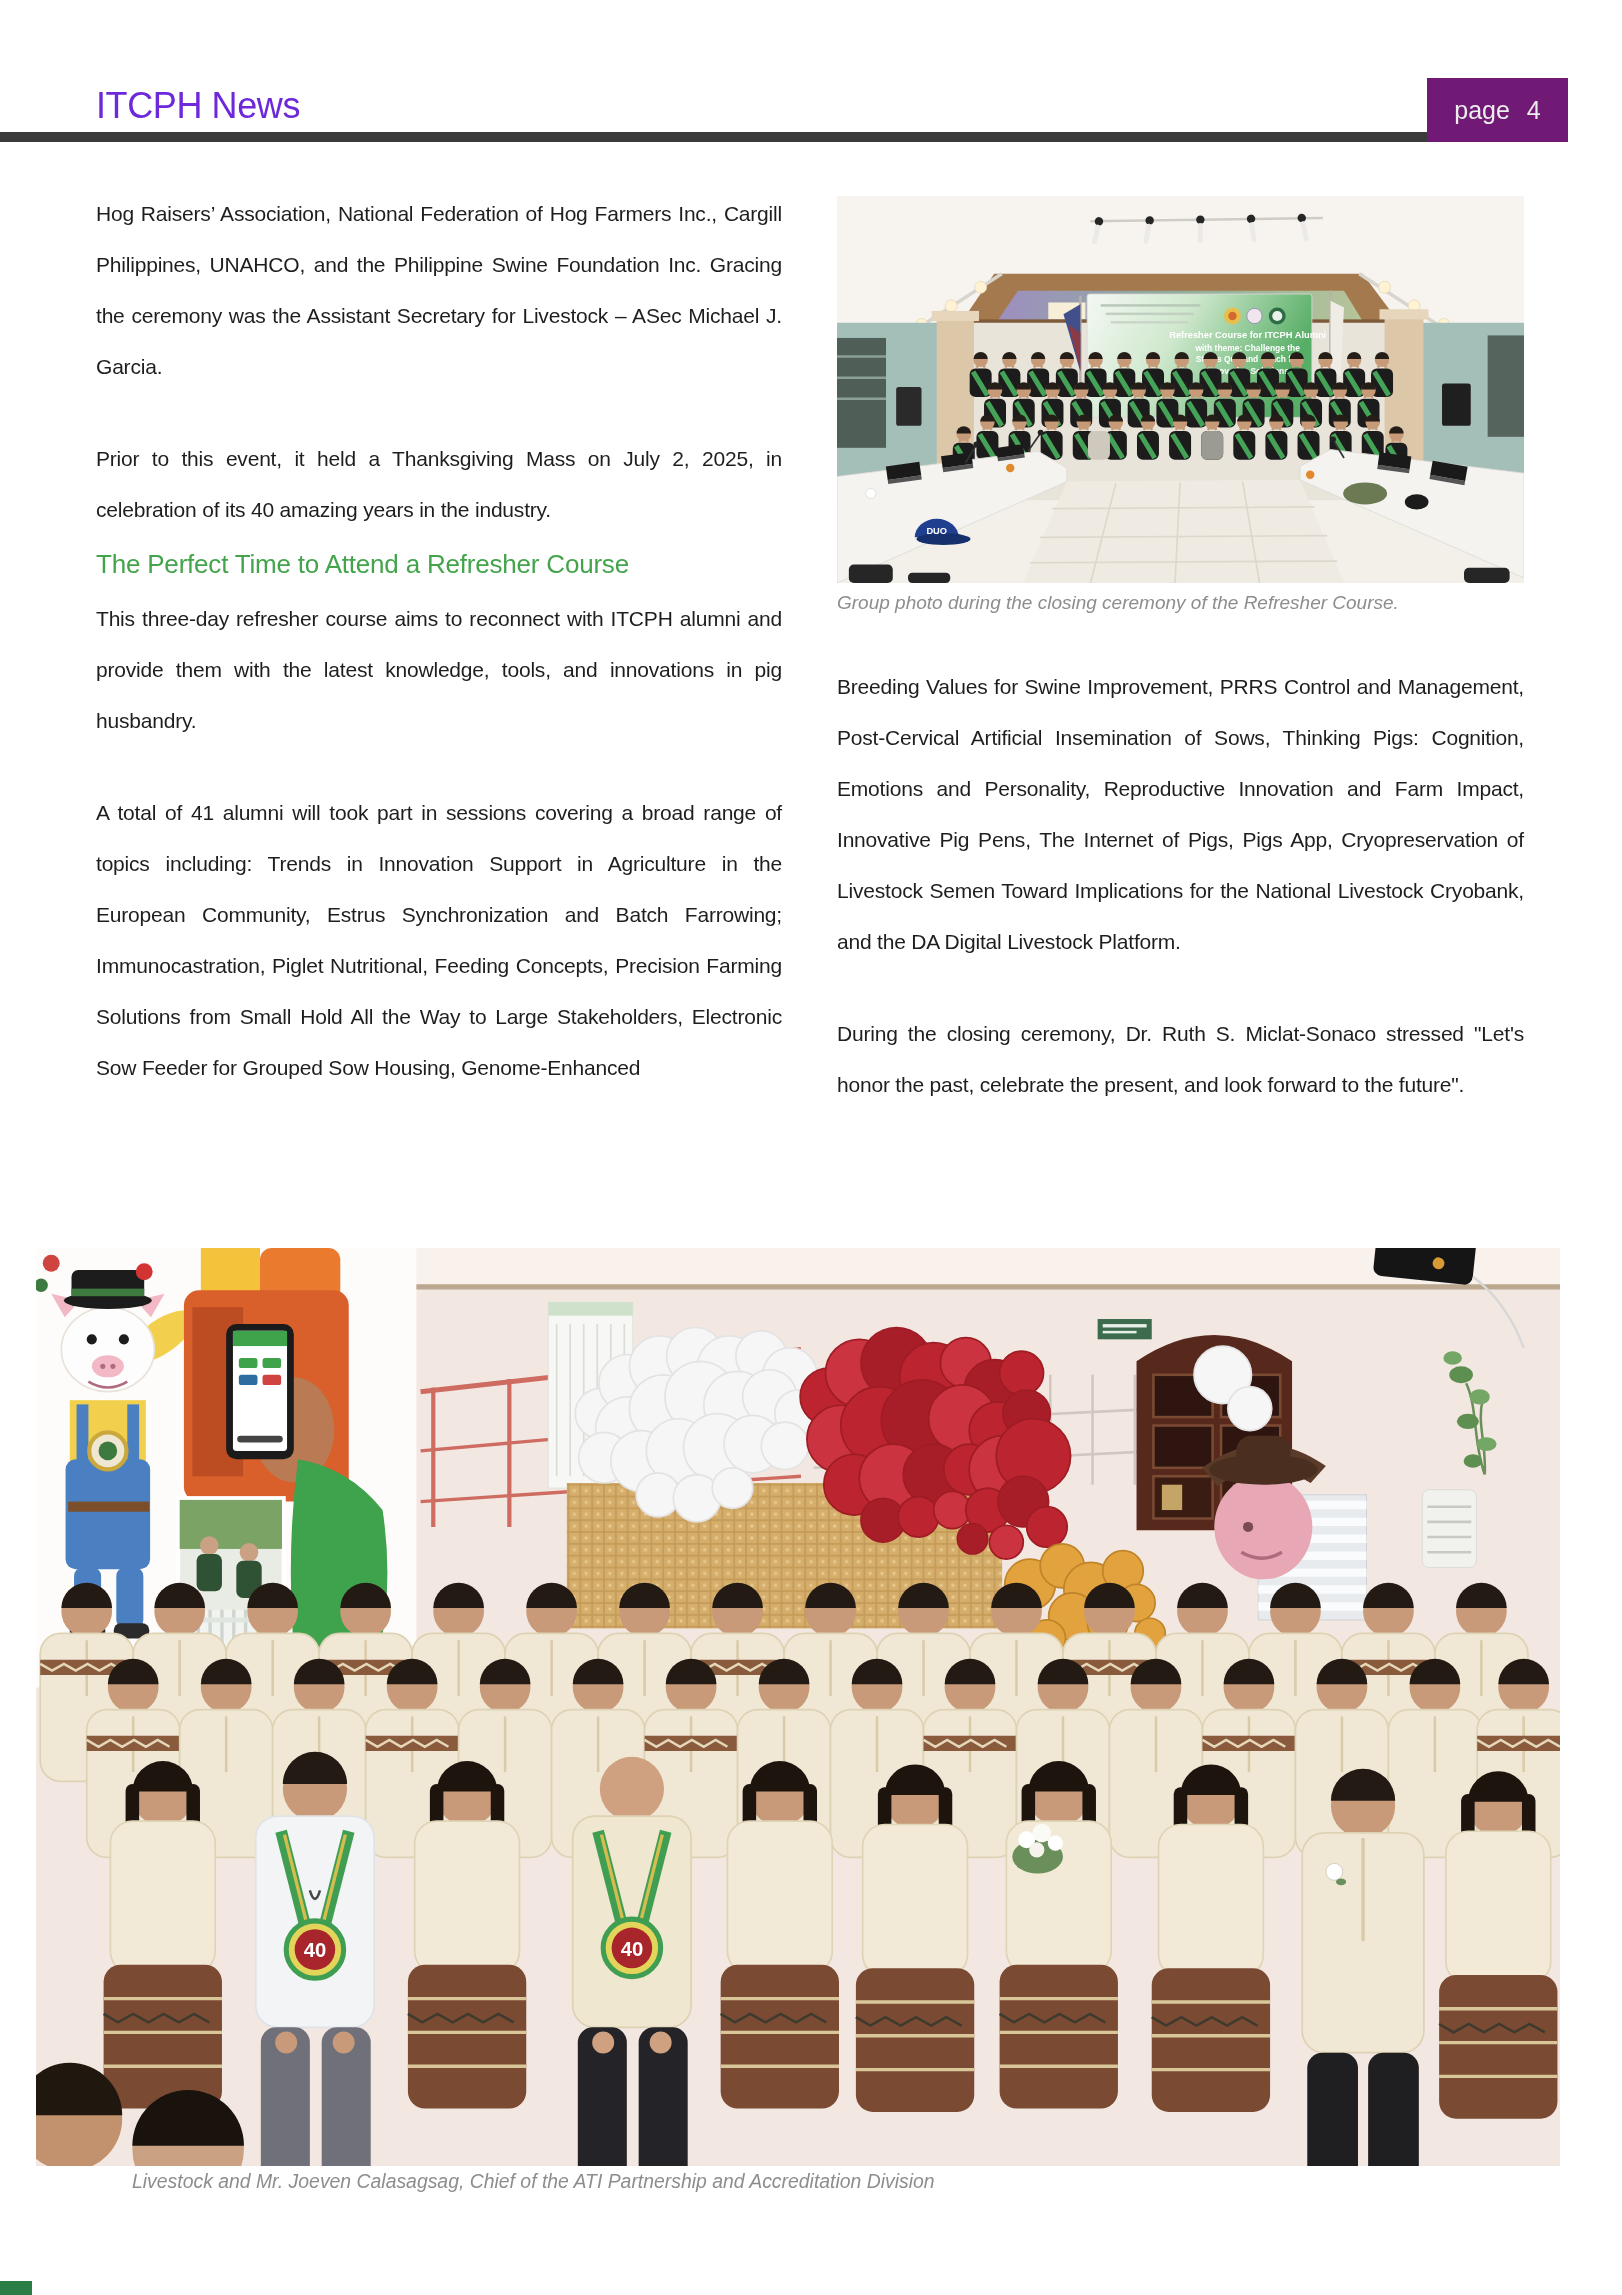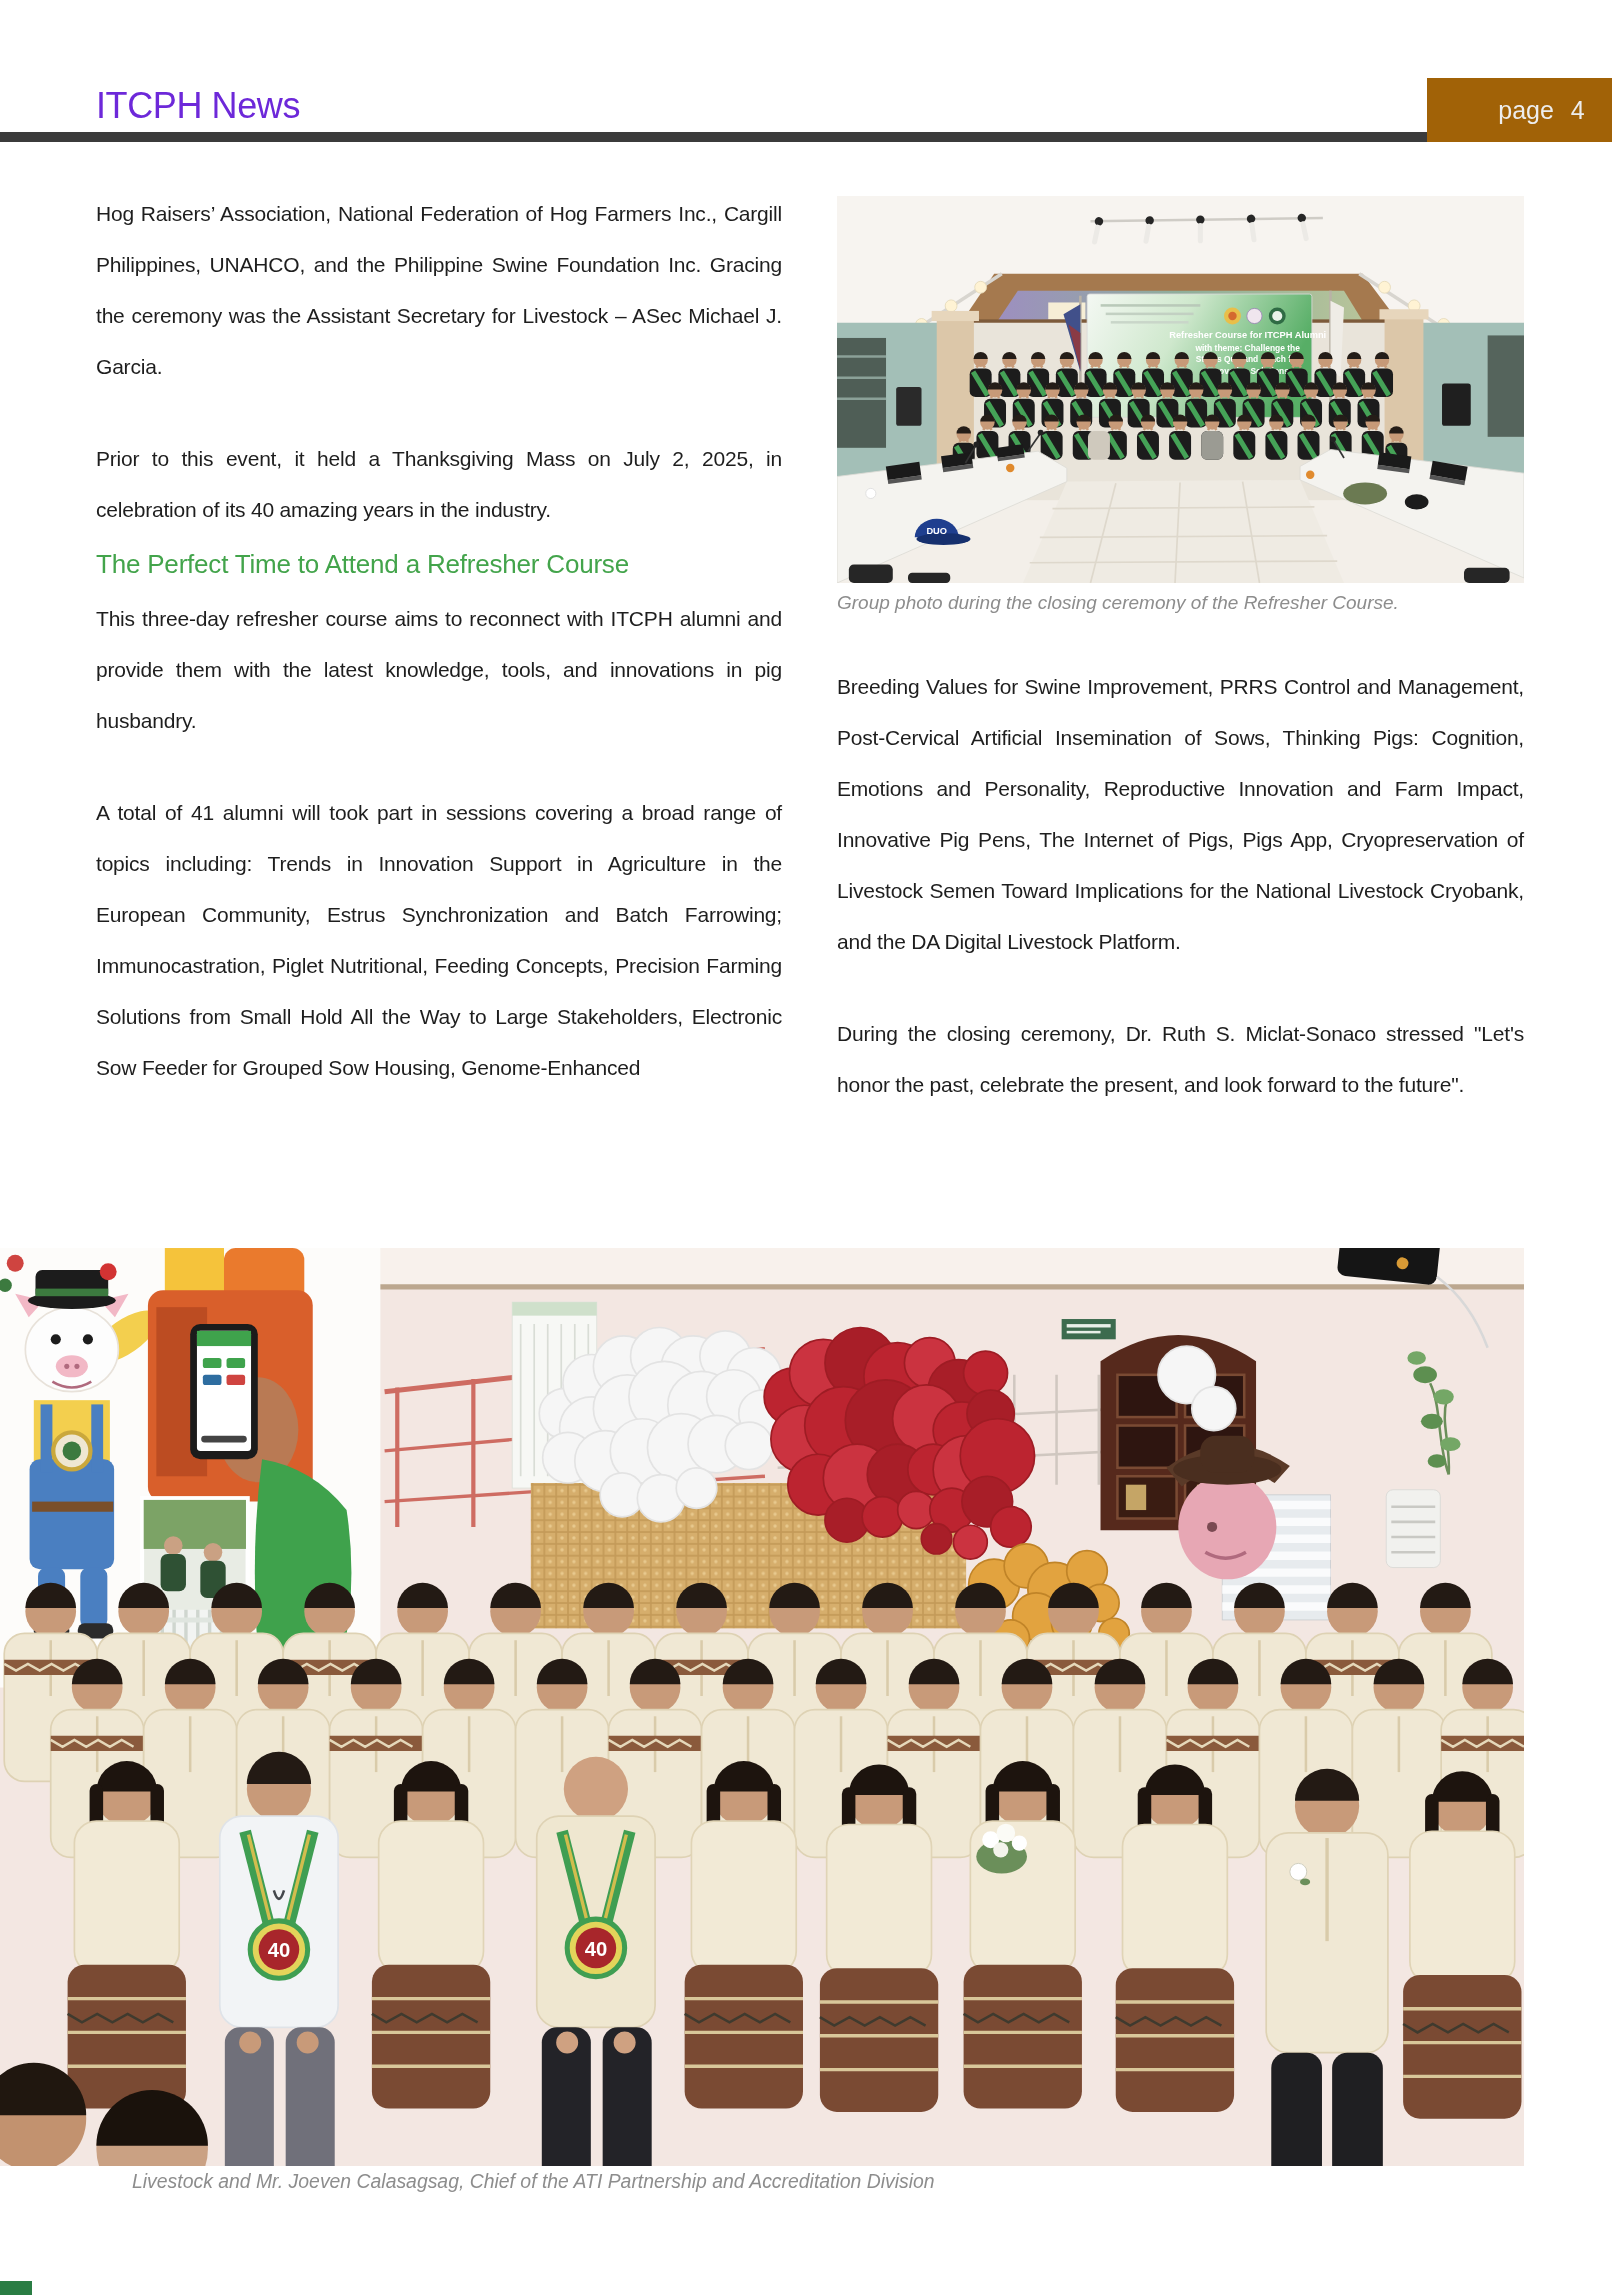--- a/index.html
+++ b/index.html
@@ -1,32 +1,32 @@
 <!DOCTYPE html>
 <html style="font-size:13.5px"><head>
 <meta charset="utf-8">
 <style>
   html,body{margin:0;padding:0;background:#ffffff;}
   .page{position:relative;width:1623px;height:2295px;background:#ffffff;overflow:hidden;
         font-family:"Liberation Sans",sans-serif;color:#1e1e1e;}
   .title{position:absolute;left:96px;top:85px;font-size:36px;letter-spacing:-0.4px;color:#6d28d9;}
   .bar{position:absolute;left:0;top:132px;width:1427px;height:10px;background:#3b3b3b;}
-  .badge{position:absolute;left:1427px;top:78px;width:141px;height:64px;background:#a16207;
-         color:#ededed;display:flex;align-items:center;justify-content:center;gap:17px;font-size:25px;padding-left:44px;}
+  .badge{position:absolute;left:1427px;top:78px;width:141px;height:64px;background:#701a75;
+         color:#ededed;display:flex;align-items:center;justify-content:center;gap:17px;font-size:25px;}
   .colL{position:absolute;left:96px;top:188px;width:686px;text-align:justify;
         font-size:21px;line-height:51px;letter-spacing:-0.2px;}
   .colL p{margin:0 0 41px;}
   .colL p.tight{margin-bottom:10px;}
   h2.green{font-size:26px;line-height:39px;color:#43a44b;margin:0 0 8.5px;font-weight:normal;text-align:left;}
   .photoTop{position:absolute;left:837px;top:196px;width:687px;height:387px;}
   .cap1{position:absolute;left:837px;top:592px;width:687px;font-size:19px;font-style:italic;color:#8d8d8d;}
   .colR{position:absolute;left:837px;top:661px;width:687px;text-align:justify;
         font-size:21px;line-height:51px;letter-spacing:-0.2px;}
   .colR p{margin:0 0 41px;}
-  .photoBottom{position:absolute;left:0;top:1248px;width:1524px;height:661px;}
+  .photoBottom{position:absolute;left:0;top:1248px;width:1524px;height:661px;padding-left:36px;}
   .cap2{position:absolute;left:132px;top:2170px;width:1226px;font-size:19.4px;font-style:italic;color:#8d8d8d;}
   .cornerGreen{position:absolute;left:0;top:2281px;width:32px;height:14.4px;background:#2a7d44;}
   svg{display:block;}
   svg text{font-family:"Liberation Sans",sans-serif;}
 </style>
 </head>
 <body>
 
 <div class="page">
 

